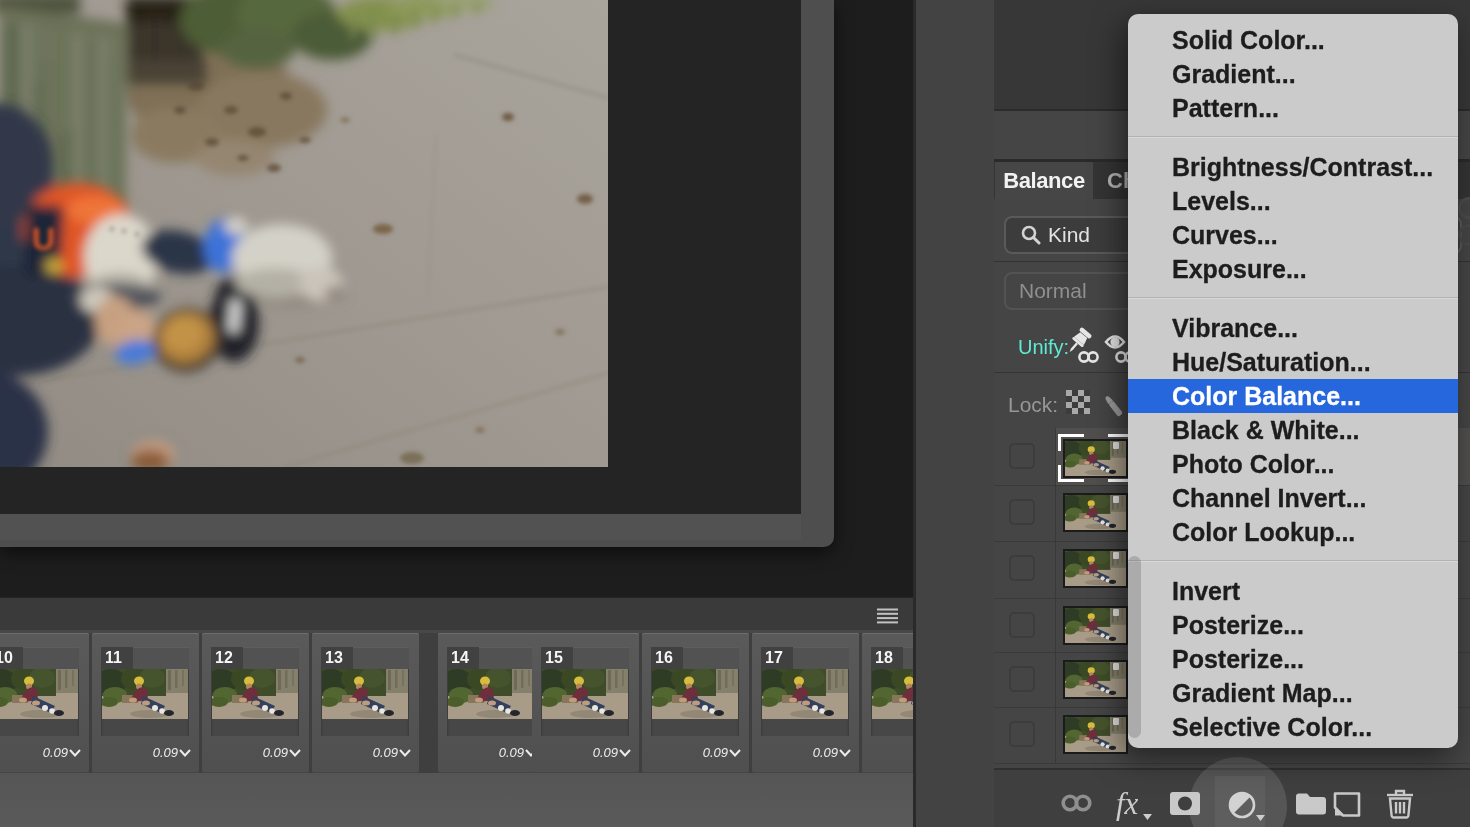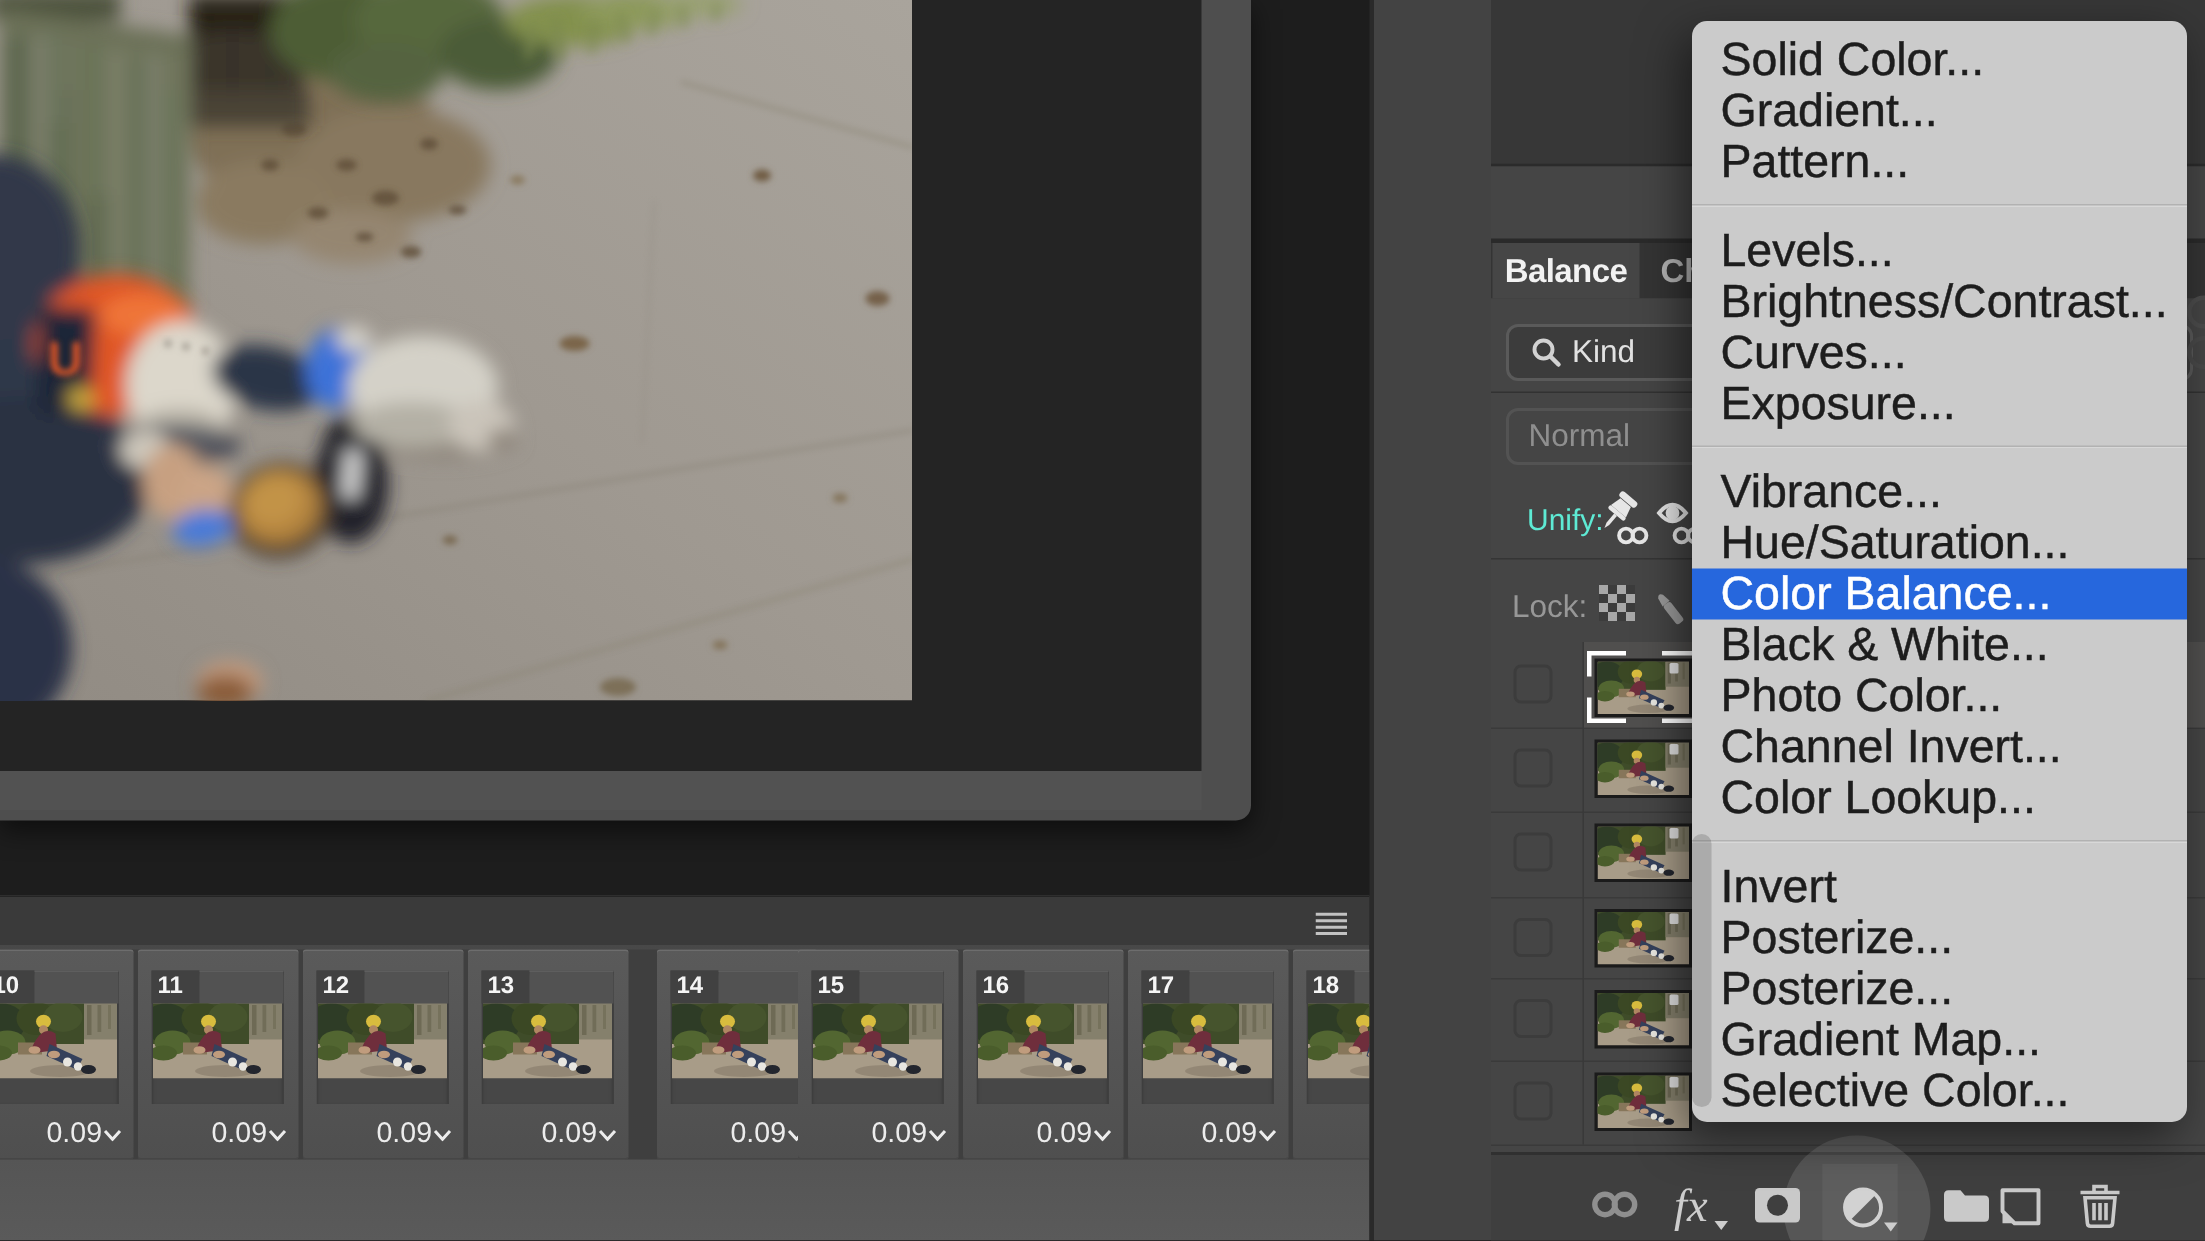--- a/index.html
+++ b/index.html
@@ -1,27 +1,27 @@
 <!DOCTYPE html>
 <html><head>
 <meta charset="utf-8">
 <style>
   html,body{margin:0;padding:0;}
   body{width:1470px;height:827px;position:relative;overflow:hidden;background:#1d1d1d;
        font-family:"Liberation Sans",sans-serif;}
   .abs{position:absolute;}
-  .mi{height:34px;line-height:34px;padding-left:19px;font-size:31px;color:#1d1d1d;white-space:nowrap;-webkit-text-stroke:0.3px #1d1d1d;}
+  .mi{height:34px;line-height:34px;padding-left:44px;font-size:25px;color:#1d1d1d;white-space:nowrap;font-weight:bold;-webkit-text-stroke:0.3px #1d1d1d;}
   .mi.sel{background:#2667dd;color:#ffffff;-webkit-text-stroke:0.3px #ffffff;}
   .msep{height:1px;margin:11px 0 12px;background:#b2b2b2;border-bottom:1px solid #d8d8d8;}
   .cell{position:absolute;top:0;width:107px;height:140px;background:linear-gradient(#5a5a5a,#4f4f4f);border-radius:2px;box-shadow:inset 0 1px 0 #6d6d6d,inset 0 -1px 0 #464646;}
   .well{position:absolute;left:9px;top:14px;width:88px;height:89px;background:#474747;box-shadow:inset 0 2px 3px rgba(0,0,0,0.35);}
   .npatch{position:absolute;left:9px;top:14px;width:32px;height:22px;background:#414141;color:#f5f5f5;font-weight:bold;font-size:16px;line-height:22px;padding-left:4px;box-sizing:border-box;}
   .strip{position:absolute;left:41px;top:14px;width:56px;height:22px;background:#525252;border-top:1px solid #5e5e5e;box-sizing:border-box;}
   .cphoto{position:absolute;left:10px;top:36px;}
-  .dur{position:absolute;right:8px;top:112px;color:#ececec;font-size:19px;}
+  .dur{position:absolute;right:8px;top:112px;color:#ececec;font-size:13px;font-style:italic;}
   .lrow{position:absolute;left:0;width:476px;height:55px;border-bottom:1px solid #3a3a3a;}
   .lwell{position:absolute;left:15px;top:14px;width:26px;height:26px;border:2px solid #3c3c3c;border-radius:5px;box-sizing:border-box;}
   .ldiv{position:absolute;left:61px;top:0;width:1px;height:55px;background:#393939;}
   .lthumb{position:absolute;left:69px;top:8px;width:65px;height:39px;background:#1b1b1b;}
   .lbadge{position:absolute;left:121px;top:11px;width:6px;height:7px;background:#e0e0e0;border-radius:1px;}
 </style>
 </head>
 <body>
 
 <svg width="0" height="0" style="position:absolute">
@@ -494,22 +494,22 @@
       </g>
     </svg>
   </div>
 </div>
 
 <div class="abs" id="menu" style="left:1128px;top:14px;width:330px;height:734px;background:#cbcbcb;border-radius:10px;box-shadow:-6px 10px 30px rgba(0,0,0,0.5);padding-top:9px;box-sizing:border-box;">
   <div class="mi">Solid Color...</div>
   <div class="mi">Gradient...</div>
   <div class="mi">Pattern...</div>
   <div class="msep"></div>
+  <div class="mi">Brightness/Contrast...</div>
   <div class="mi">Levels...</div>
-  <div class="mi">Brightness/Contrast...</div>
   <div class="mi">Curves...</div>
   <div class="mi">Exposure...</div>
   <div class="msep"></div>
   <div class="mi">Vibrance...</div>
   <div class="mi">Hue/Saturation...</div>
   <div class="mi sel">Color Balance...</div>
   <div class="mi">Black &amp; White...</div>
   <div class="mi">Photo Color...</div>
   <div class="mi">Channel Invert...</div>
   <div class="mi">Color Lookup...</div>

